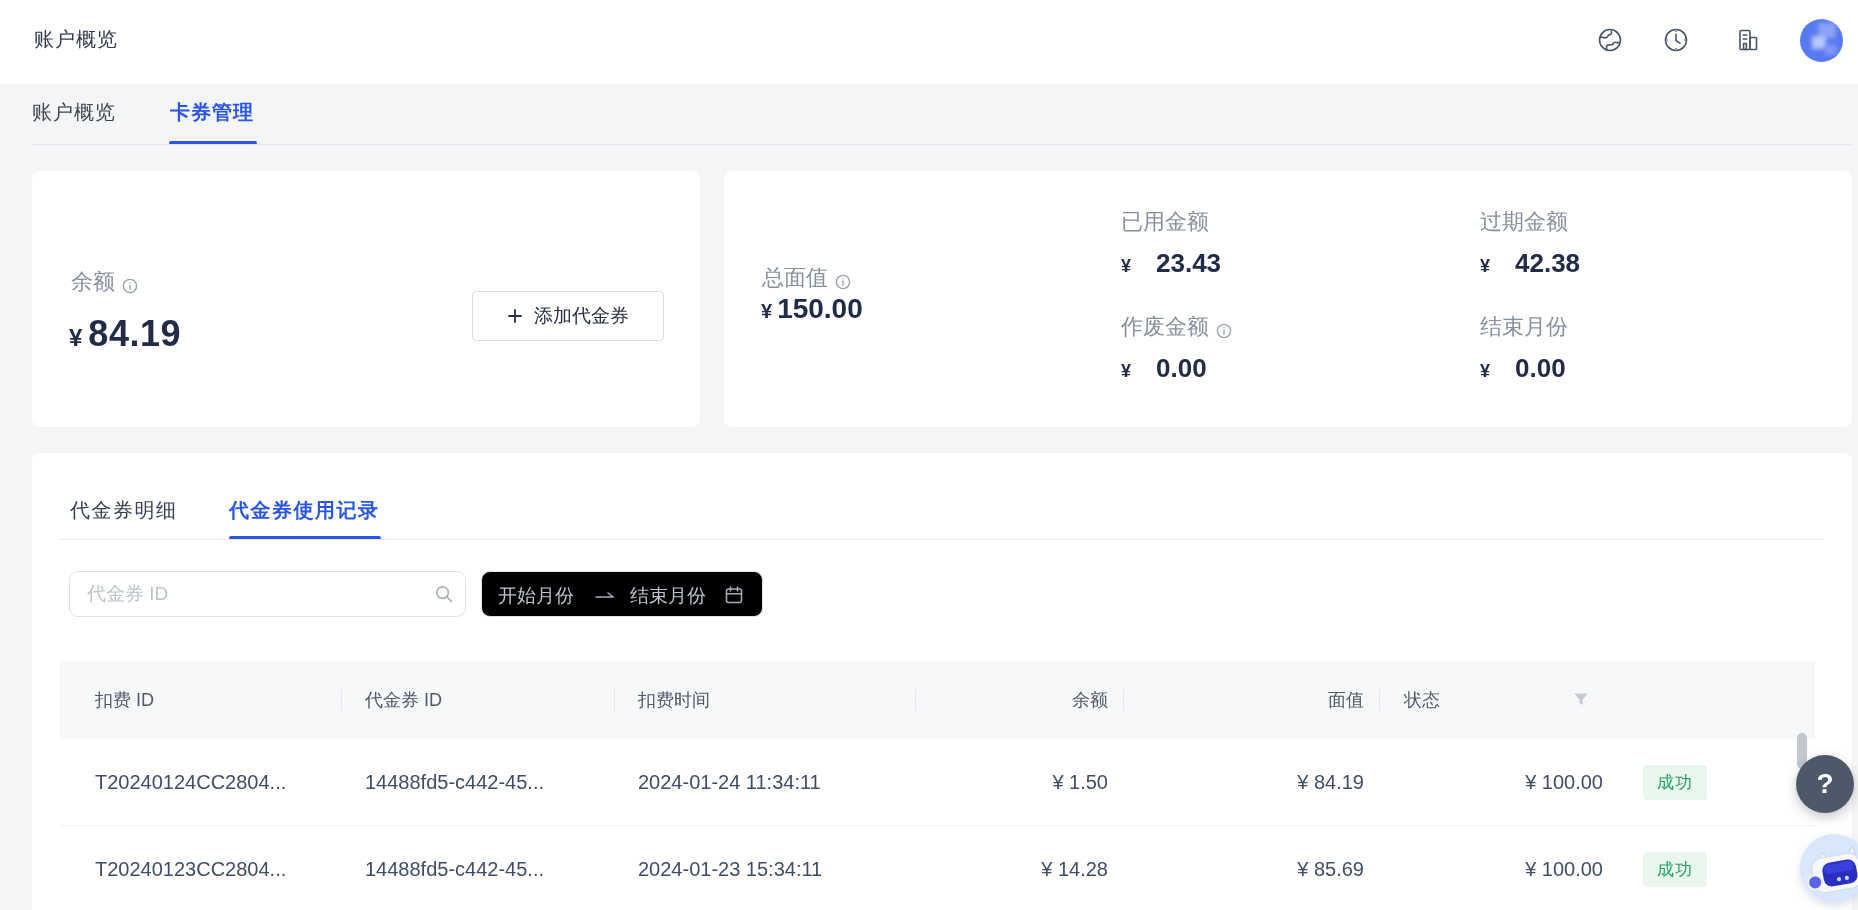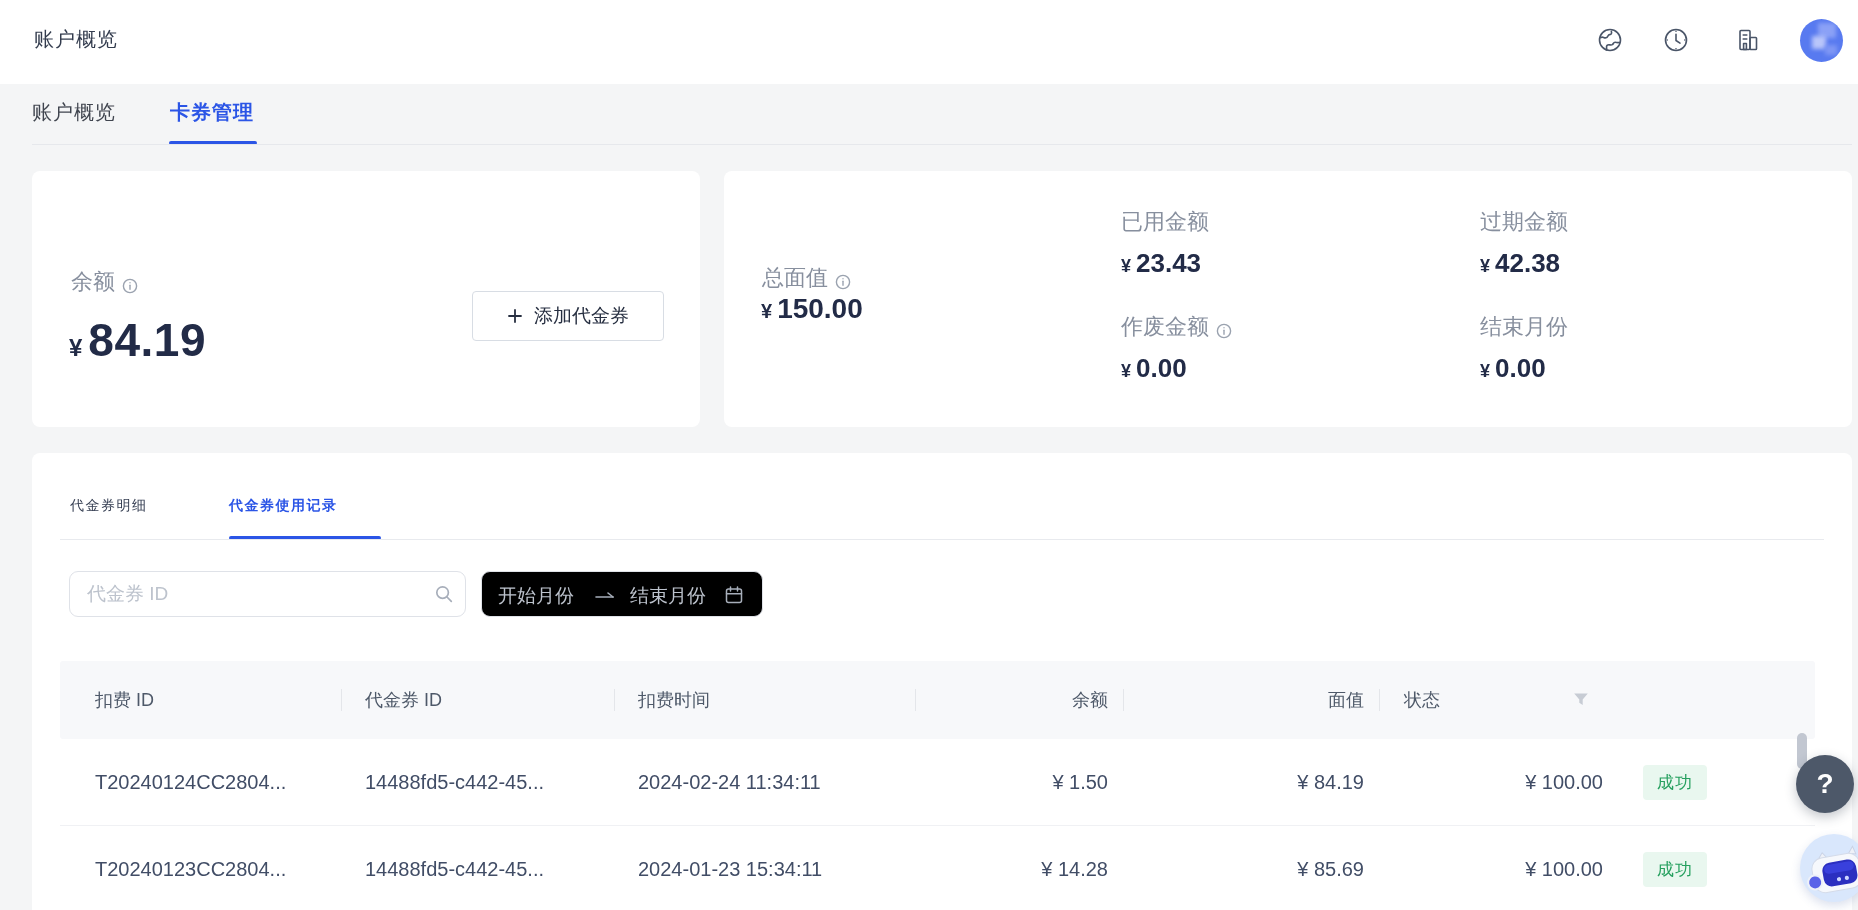--- a/index.html
+++ b/index.html
@@ -31,40 +31,40 @@
   .card-summary { left:724px; top:171px; width:1128px; height:256px; }
   .card-voucher { left:32px; top:453px; width:1820px; height:490px; }
 
   .muted-label { font-size:22px; color:#878f9e; display:flex; align-items:center; gap:7px; }
   .info-icon { display:inline-block; width:16px; height:16px; }
   .info-icon svg { width:16px; height:16px; stroke:#9aa2af; fill:none; stroke-width:1.4; stroke-linecap:round; }
 
   .balance-label { position:absolute; left:39px; top:96px; }
   .balance-value { position:absolute; left:37px; top:142px; color:#222b47; font-weight:700; }
   .balance-value .cur { font-size:24px; margin-right:6px; }
-  .balance-value .amt { font-size:46px; letter-spacing:.5px; }
+  .balance-value .amt { font-size:36px; letter-spacing:.5px; }
   .add-btn { position:absolute; left:440px; top:120px; width:192px; height:50px; background:#fff;
              border:1px solid #d8dde4; border-radius:4px; display:flex; align-items:center; justify-content:center;
              gap:11px; font-size:19px; color:#272f41; cursor:pointer; }
   .add-btn svg { width:16px; height:16px; stroke:#272f41; stroke-width:1.8; stroke-linecap:round; }
 
   .total-label { position:absolute; left:38px; top:92px; }
   .total-value { position:absolute; left:37px; top:122px; color:#222b47; font-weight:700; }
   .total-value .cur { font-size:20px; margin-right:5px; }
   .total-value .amt { font-size:28px; }
   .stat { position:absolute; }
   .stat .muted-label { margin-bottom:11px; }
   .stat .val { color:#222b47; font-weight:700; }
   .stat .val .cur { font-size:18px; margin-right:5px; }
-  .stat .val .amt { font-size:26px; }
+  .stat .val .amt { font-size:26px;margin-left:20px; }
   .stat-a1 { left:397px; top:36px; } .stat-b1 { left:756px; top:36px; }
   .stat-a2 { left:397px; top:141px; } .stat-b2 { left:756px; top:141px; }
 
   
-  .vtab { position:absolute; top:44px; font-size:14px; letter-spacing:1.5px; cursor:pointer; }
+  .vtab { position:absolute; top:44px; font-size:20px; letter-spacing:1.5px; cursor:pointer; }
   .vtab-detail { left:38px; color:#353e52; }
   .vtab-usage { left:197px; color:var(--accent); font-weight:700; }
   .vtab-underline { position:absolute; left:197px; top:83px; width:152px; height:4px; background:var(--accent); border-radius:2px; }
   .vtab-border { position:absolute; left:28px; top:86px; width:1764px; height:1px; background:#e8eaee; }
 
   .search-input { position:absolute; left:37px; top:118px; width:397px; height:46px; border:1px solid #dfe2e8;
                   border-radius:9px; font-size:19px; color:#333; padding:0 46px 0 17px; outline:none;
                   font-family:"Liberation Sans","DejaVu Sans",sans-serif; background:#fff; }
   .search-input::placeholder { color:#bdc3cd; }
   .search-icon { position:absolute; left:402px; top:131px; width:20px; height:20px; }
@@ -258,21 +258,21 @@
             <svg viewBox="0 0 16 16">
                 <path d="M1.2 1.6h13.6L9.7 7.6v5.4L6.3 10.8V7.6z"></path>
               </svg>
           </span>
         </div>
       </div>
 
       <div class="tgrid trow">
         <div class="td pad-first">T20240124CC2804...</div>
         <div class="td pad-l">14488fd5-c442-45...</div>
-        <div class="td pad-l">2024-02-24 11:34:11</div>
+        <div class="td pad-l">2024-01-24 11:34:11</div>
         <div class="td al-r">¥ 1.50</div>
         <div class="td al-r">¥ 84.19</div>
         <div class="td al-r">¥ 100.00</div>
         <div class="td th-status">
           <span class="badge">成功</span>
         </div>
       </div>
 
       <div class="tgrid trow">
         <div class="td pad-first">T20240123CC2804...</div>

